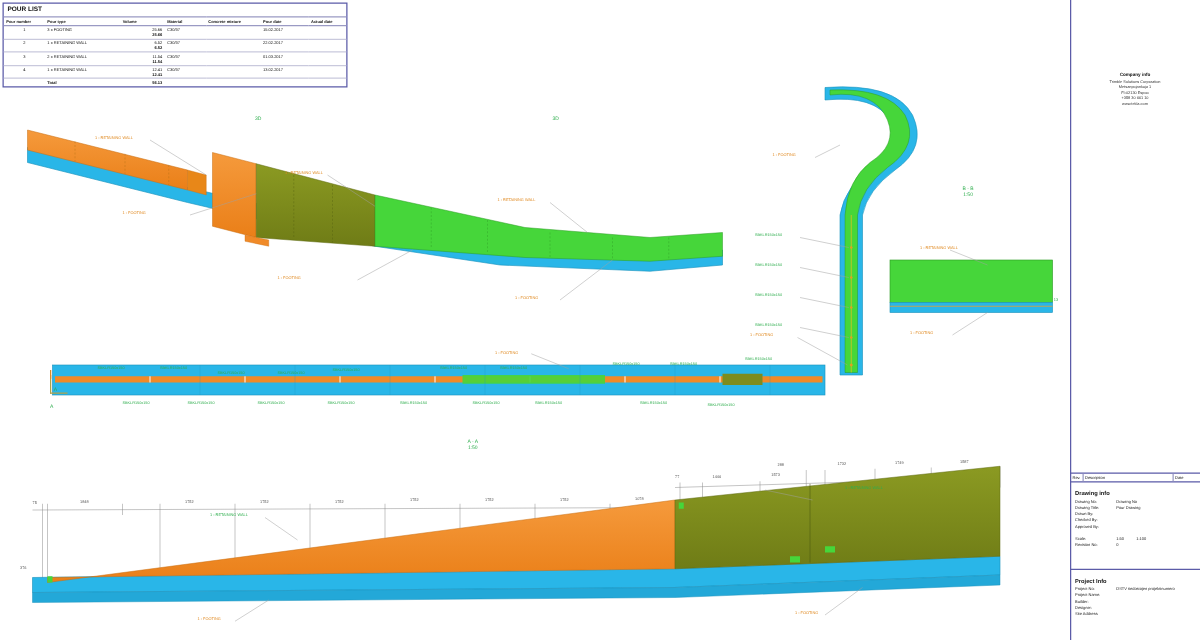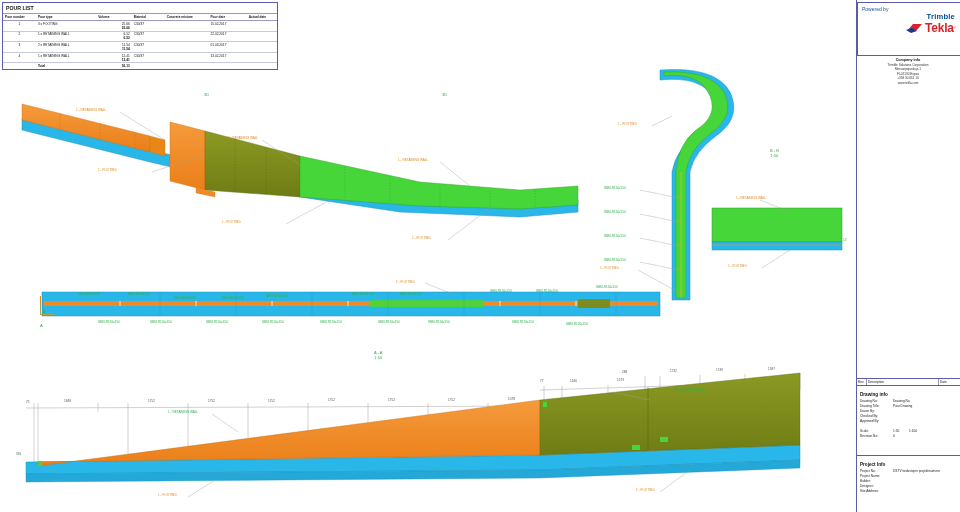--- a/index.html
+++ b/index.html
@@ -387,34 +387,20 @@
   <div class="abs lbl-dim" style="left:622px;top:370px;">288</div>
   <div class="abs lbl-dim" style="left:670px;top:369px;">1732</div>
   <div class="abs lbl-dim" style="left:716px;top:368px;">1749</div>
   <div class="abs lbl-dim" style="left:768px;top:367px;">1587</div>
 
   <div class="abs lbl-dim" style="left:16px;top:452px;">376</div>
   <div class="abs lbl-green" style="left:843px;top:238px;">13</div>
 
   <div class="abs rightcol"></div>
 
-  <div class="abs logobox">
-    <div class="powered">Powered by</div>
-    <div class="trimble">Trimble</div>
-    <div class="teklarow">
-      <span class="tekla-mark">
-        <svg width="17" height="12" viewBox="0 0 17 12">
-          <path d="M1,9 L7,2 L16,2 L10,9 Z" fill="#d8232a"></path>
-          <path d="M0,8 L5,11 L11,9 L6,6 Z" fill="#1a3a8f"></path>
-        </svg>
-      </span>
-      <span class="tekla-word">Tekla</span>
-        <span class="tm">®</span>
-    </div>
-  </div>
 
   <div class="abs companybox">
     <div class="hd">Company info</div>
     <div class="ln">Trimble Solutions Corporation</div>
     <div class="ln">Metsanpojankuja 1</div>
     <div class="ln">FI-02130 Espoo</div>
     <div class="ln">+358 30 661 10</div>
     <div class="ln">www.tekla.com</div>
   </div>
 

